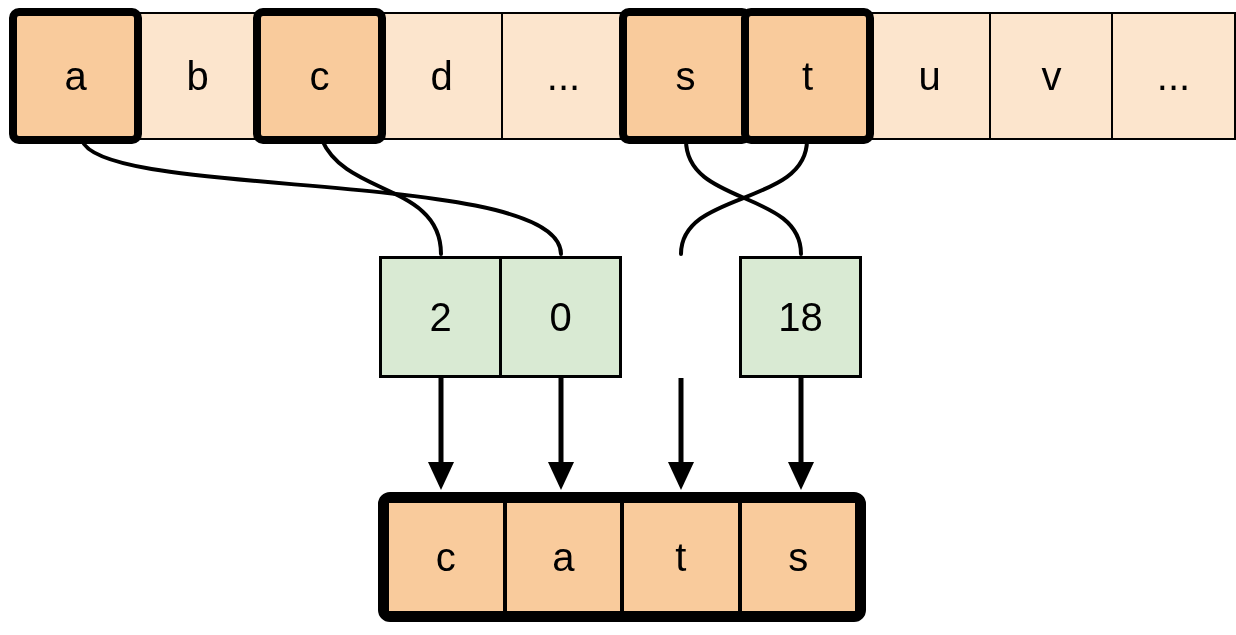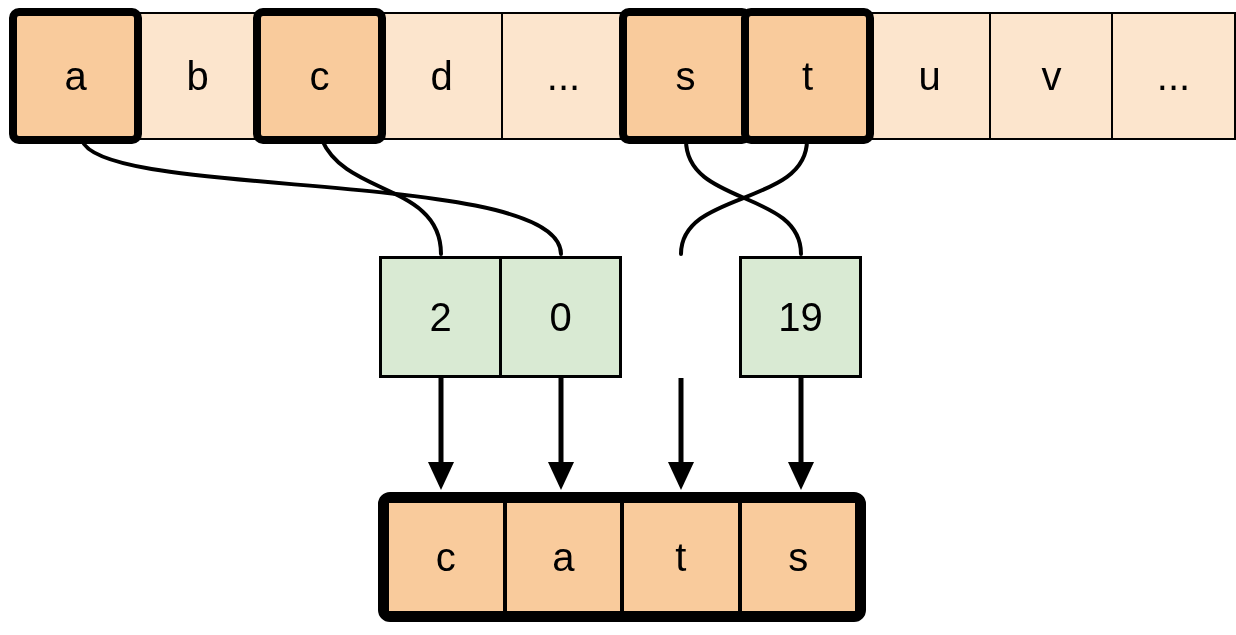--- a/index.html
+++ b/index.html
@@ -122,21 +122,21 @@
   <div class="cell top" style="left:379px">d</div>
   <div class="cell top" style="left:501px">...</div>
   <div class="cell top hl" style="left:623px">s</div>
   <div class="cell top hl" style="left:745px">t</div>
   <div class="cell top" style="left:867px">u</div>
   <div class="cell top" style="left:989px">v</div>
   <div class="cell top" style="left:1111px">...</div>
 
   <div class="cell green" style="left:379px">2</div>
   <div class="cell green" style="left:499px">0</div>
-  <div class="cell green" style="left:739px">19</div>
+  <div class="cell green" style="left:739px">18</div>
 
   <div class="word-box">
     <div class="word-cell">c</div>
     <div class="word-cell">a</div>
     <div class="word-cell">t</div>
     <div class="word-cell">s</div>
   </div>
 
 </div>
 

